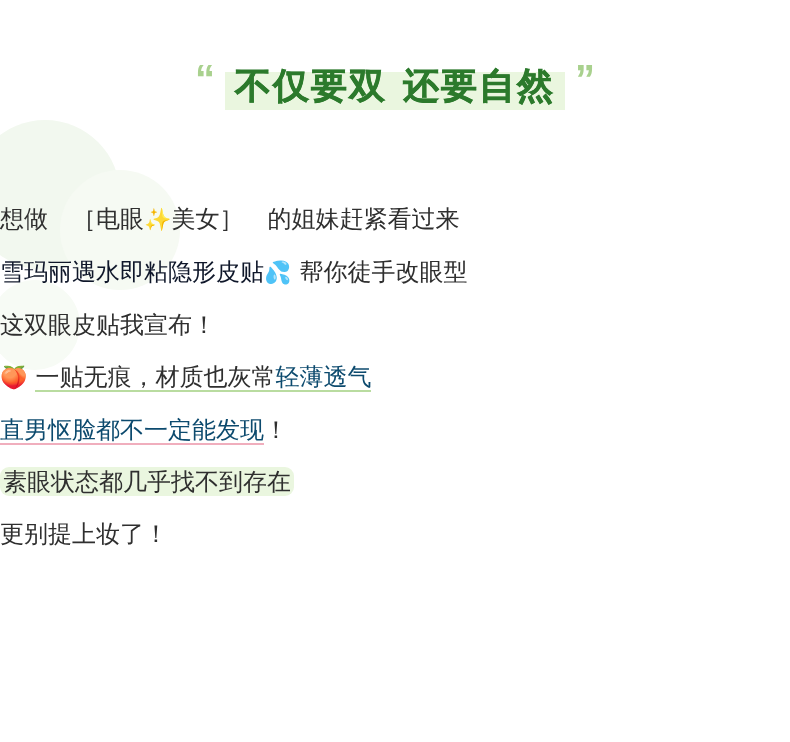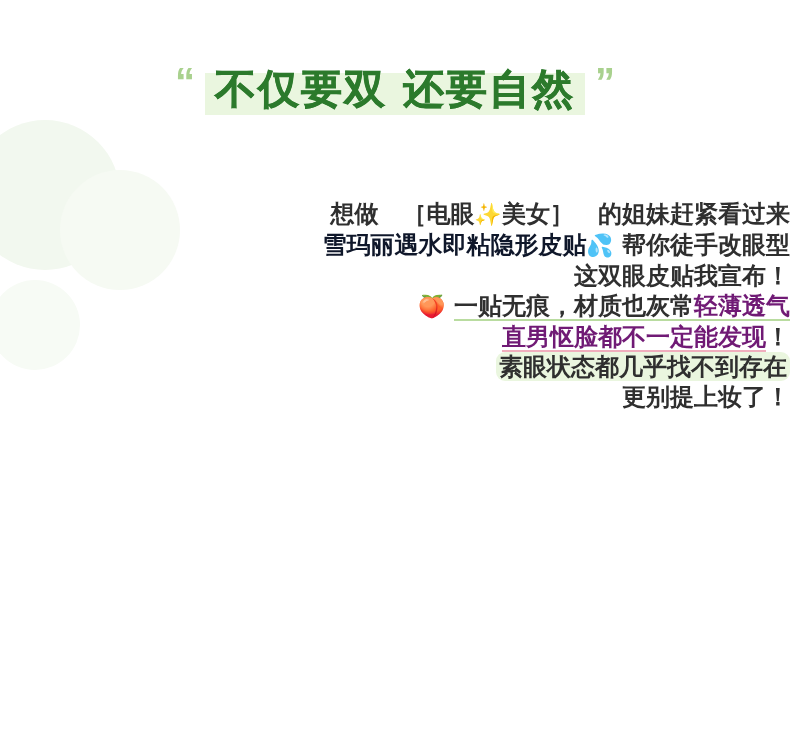--- a/index.html
+++ b/index.html
@@ -46,53 +46,52 @@
   .quote-mark {
     color: #a9d18e;
     font-size: 40px;
     line-height: 1;
     font-weight: bold;
     position: relative;
     top: -10px;
   }
   .headline-text {
     display: inline-block;
-    font-size: 41px;
+    font-size: 36px;
     font-weight: bold;
     letter-spacing: 2px;
     color: #2c7a2c;
     background: linear-gradient(to bottom, #eaf6df 0%, #eaf6df 100%);
     background-repeat: no-repeat;
     background-size: 100% 72%;
     background-position: 0 68%;
     padding: 0 10px 4px 10px;
     white-space: nowrap;
     -webkit-text-stroke: 0.6px #2c7a2c;
   }
   .headline-text .gap { display: inline-block; width: 16px; }
 
   
   .body-copy {
     margin-top: 78px;
-    text-align: right;
+    text-align: left;
     color: #2f2f2f;
     font-size: 24px;
-    line-height: 30px;
-    font-weight: bold;
+    line-height: 52px;
   }
   .line {
     display: block;
     white-space: nowrap;
   }
   .hl-green {
     background: #eaf6df;
     padding: 1px 3px;
     border-radius: 9px;
   }
-  .green-txt { color: #701a75; }
+  .green-txt { color: #0c4a6e; }
   .teal-txt  { color: #0f172a; }
   .emoji { font-size: 22px; }
   .underline-green {
     border-bottom: 2px solid #b9dca0;
     padding-bottom: 0;
   }
   .underline-pink {
     border-bottom: 2px solid #f0aebd;
     padding-bottom: 0;
   }

